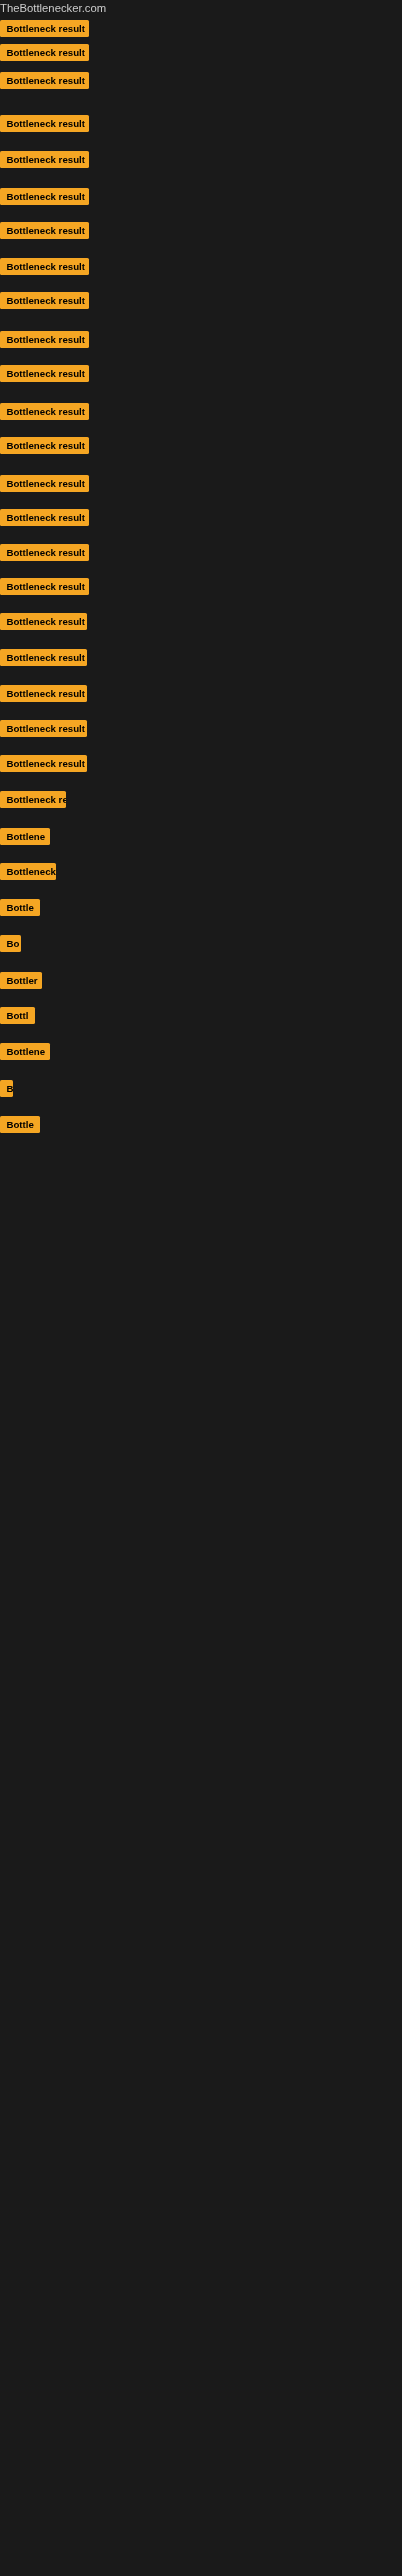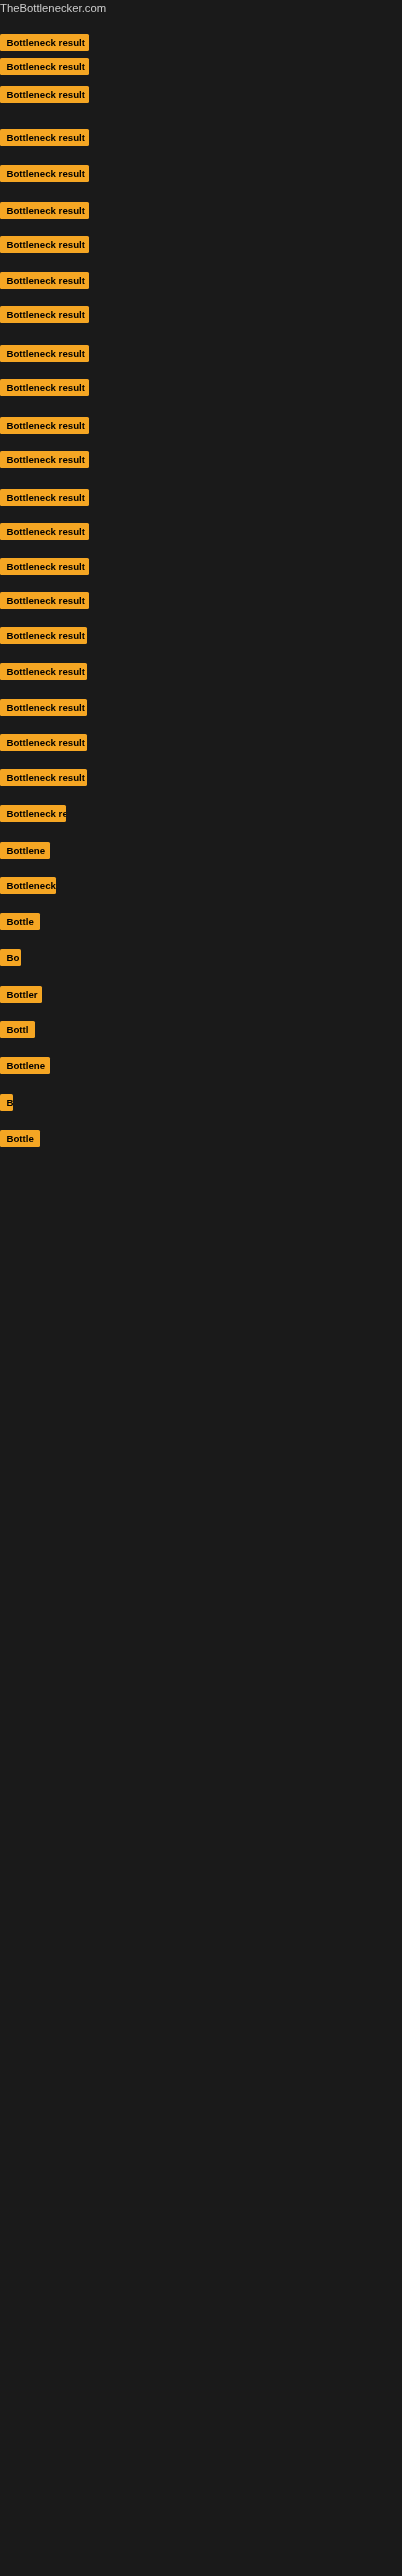--- a/index.html
+++ b/index.html
@@ -27,21 +27,20 @@
     .bottleneck-badge {
       background-color: #f5a623;
       color: #000000;
       font-size: 9.7px;
       font-weight: bold;
       padding: 3.2px 6.4px;
       display: inline-block;
       border-radius: 1.6px;
       white-space: nowrap;
       overflow: hidden;
-      margin-top: 14px;
     }
 
     .badge-container {
       position: absolute;
       left: 0;
     }
   </style>
 </head>
 <body>
 

